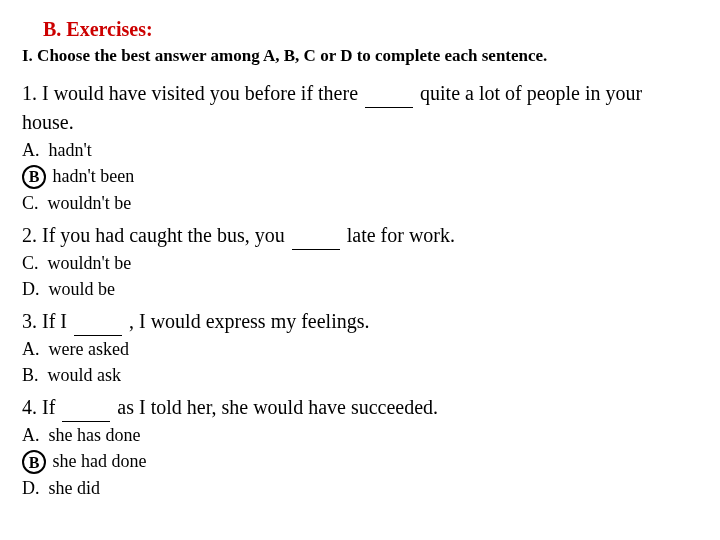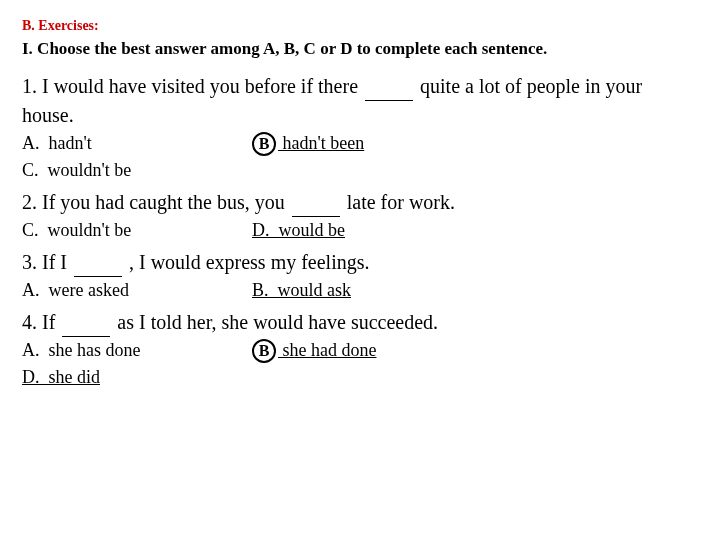--- a/index.html
+++ b/index.html
@@ -8,46 +8,46 @@
       height: 540px;
       background: #fff;
       font-family: 'Times New Roman', Times, serif;
       font-size: 18px;
       padding: 18px 22px;
       overflow: hidden;
     }
     .section-title {
       color: #c00;
       font-weight: bold;
-      font-size: 14px;
+      font-size: 20px;
       margin-bottom: 4px;
+      margin-left: 21px;
     }
     .instruction {
       font-weight: bold;
       font-size: 17px;
       margin-bottom: 10px;
       line-height: 1.35;
     }
     .question-block {
       margin-bottom: 4px;
       line-height: 1.45;
     }
     .question-text {
       font-size: 20px;
       line-height: 1.45;
     }
     .options-row {
       display: flex;
-      flex-direction: row;
+      flex-direction: column;
       font-size: 18px;
       line-height: 1.45;
     }
     .option {
       min-width: 300px;
-      text-decoration: underline;
     }
     .option-left {
       min-width: 230px;
     }
     .circled {
       display: inline-flex;
       align-items: center;
       justify-content: center;
       width: 24px;
       height: 24px;

